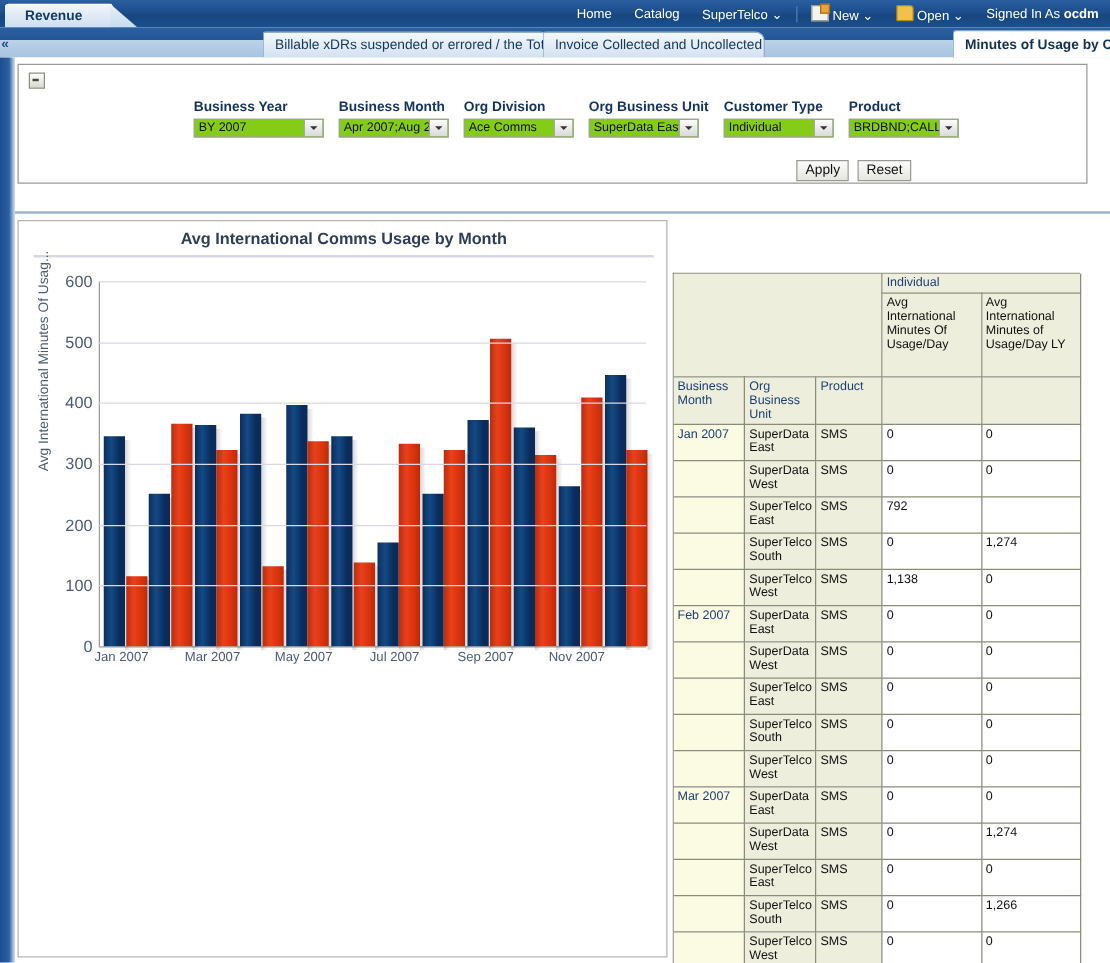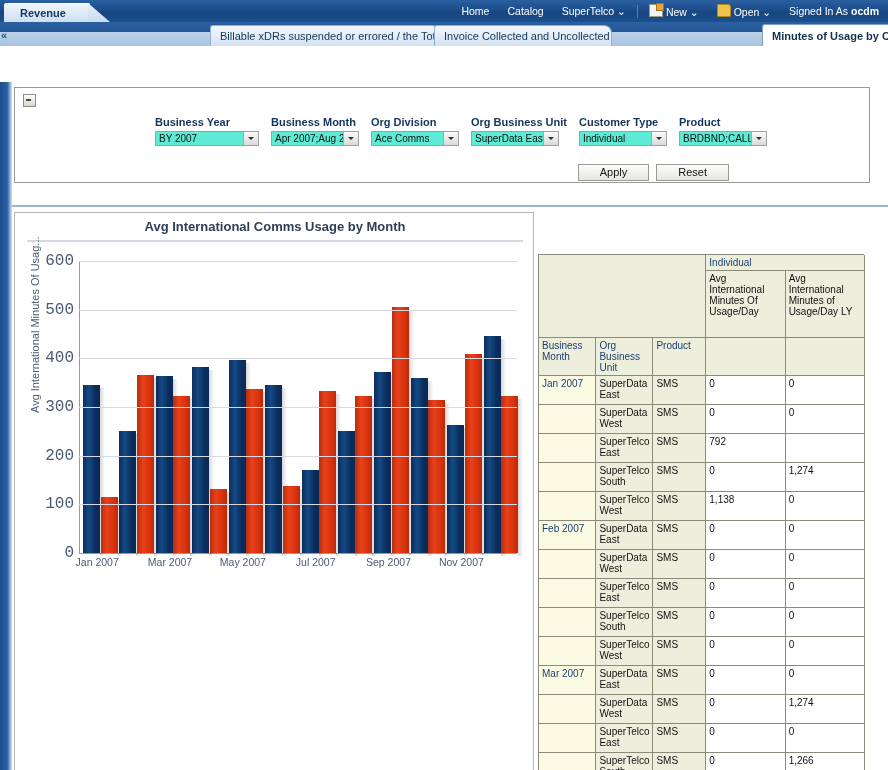--- a/index.html
+++ b/index.html
@@ -58,54 +58,53 @@
   .dtab.active{
     background:#ffffff;font-weight:bold;color:#11314f;z-index:5;
     border:1px solid #7fa3c6;border-bottom:1px solid #fff;top:2px;height:23px;line-height:22px;
   }
   .tab-arrows{position:absolute;top:7px;font-size:11px;color:#1d4e86;font-weight:bold;}
   .tab-left{left:1px;}
   
   .pagebody{
     position:absolute;left:0;top:46px;width:888px;height:532px;
     background:#ffffff;
-    margin-top:36px;
   }
   .leftrail{position:absolute;left:0;top:0;width:12px;height:724px;background:linear-gradient(to right,#1b4f8f,#2b60a1 60%,#d6e3f0);}
   .panel{
     position:absolute;left:14px;top:5px;width:856px;height:96px;
     border:1px solid #9a9a9a;background:#fff;box-sizing:border-box;
   }
   .collapse-icon{
     position:absolute;left:8px;top:6px;width:11px;height:11px;
     background:linear-gradient(to bottom,#fdfdfd,#d8d8d0);
     border:1px solid #8d8d80;
   }
   .collapse-icon:after{content:"";position:absolute;left:2px;top:4px;width:5px;height:2px;background:#4a4a42;}
 
   .filters{position:absolute;left:140px;top:28px;display:flex;gap:0;}
   .fgroup{margin-right:12px;}
   .flabel{font-size:11px;font-weight:bold;color:#13335c;margin-bottom:3px;white-space:nowrap;}
   .fselect{
-    position:relative;height:15px;border:1px solid #a0a0a0;background:#5eead4;
+    position:relative;height:15px;border:1px solid #a0a0a0;background:#84cc16;
     box-sizing:border-box;font-size:10px;color:#111;line-height:13px;padding-left:3px;
     overflow:hidden;white-space:nowrap;cursor:pointer;
   }
   .fselect .arrow{
     position:absolute;right:0;top:0;width:14px;height:13px;
     background:linear-gradient(to bottom,#fbfbfb,#dadada);border-left:1px solid #a8a8a8;
   }
   .fselect .arrow:after{
     content:"";position:absolute;left:4px;top:5px;
     border-left:3px solid transparent;border-right:3px solid transparent;border-top:3px solid #333;
   }
   .btnrow{position:absolute;right:140px;top:76px;display:flex;gap:7px;}
   .sbtn{
     min-width:42px;height:17px;line-height:15px;text-align:center;font-size:11px;color:#111;
-    background:linear-gradient(to bottom,#fcfcfc,#e6e6e0);border:1px solid #9a9a92;padding:0 21px;
+    background:linear-gradient(to bottom,#fcfcfc,#e6e6e0);border:1px solid #9a9a92;padding:0 6px;
     box-sizing:border-box;cursor:pointer;
   }
 
   .reptitle{
     position:absolute;left:16px;top:106px;font-size:11px;font-weight:bold;
     color:#1c3f73;text-decoration:underline;cursor:pointer;white-space:nowrap;
   }
   .hrule{position:absolute;left:12px;top:123px;width:876px;height:2px;background:#9ab4d2;}
 
   
@@ -121,21 +120,21 @@
   .plot{
     position:absolute;left:64px;top:48px;width:438px;height:176px;
   }
   .ylab{
     position:absolute;left:14px;top:200px;width:14px;
     transform:rotate(-90deg);transform-origin:left top;
     font-size:11px;color:#4c5a73;white-space:nowrap;
   }
   .ytick{
     position:absolute;right:100%;margin-right:5px;text-align:right;width:34px;
-    font-size:16px;color:#4c5a73;transform:translateY(-50%);font-family:Liberation Mono, monospace;
+    font-size:13px;color:#4c5a73;transform:translateY(-50%);
   }
   .gridline{position:absolute;left:0;width:438px;height:1px;background:#d9d9e3;}
   .axis-y{position:absolute;left:0;top:0;width:1px;height:292px;background:#9a9a9a;}
   .axis-x{position:absolute;left:0;top:292px;width:438px;height:1px;background:#9a9a9a;}
   .bars{position:absolute;left:1px;top:0;width:437px;height:292px;}
   .bar{position:absolute;bottom:0;width:17px;}
   .bar.b1{background:linear-gradient(to right,#0d2e5e 0%,#134a84 35%,#0a2c5c 75%,#0b2a55 100%);}
   .bar.b2{background:linear-gradient(to right,#b82d10 0%,#e9411a 35%,#d2300c 80%,#b92a0a 100%);}
   .bar:after{content:"";position:absolute;right:-5px;top:3px;bottom:-3px;width:5px;
     background:linear-gradient(to right,rgba(0,0,0,.16),rgba(0,0,0,0));}

